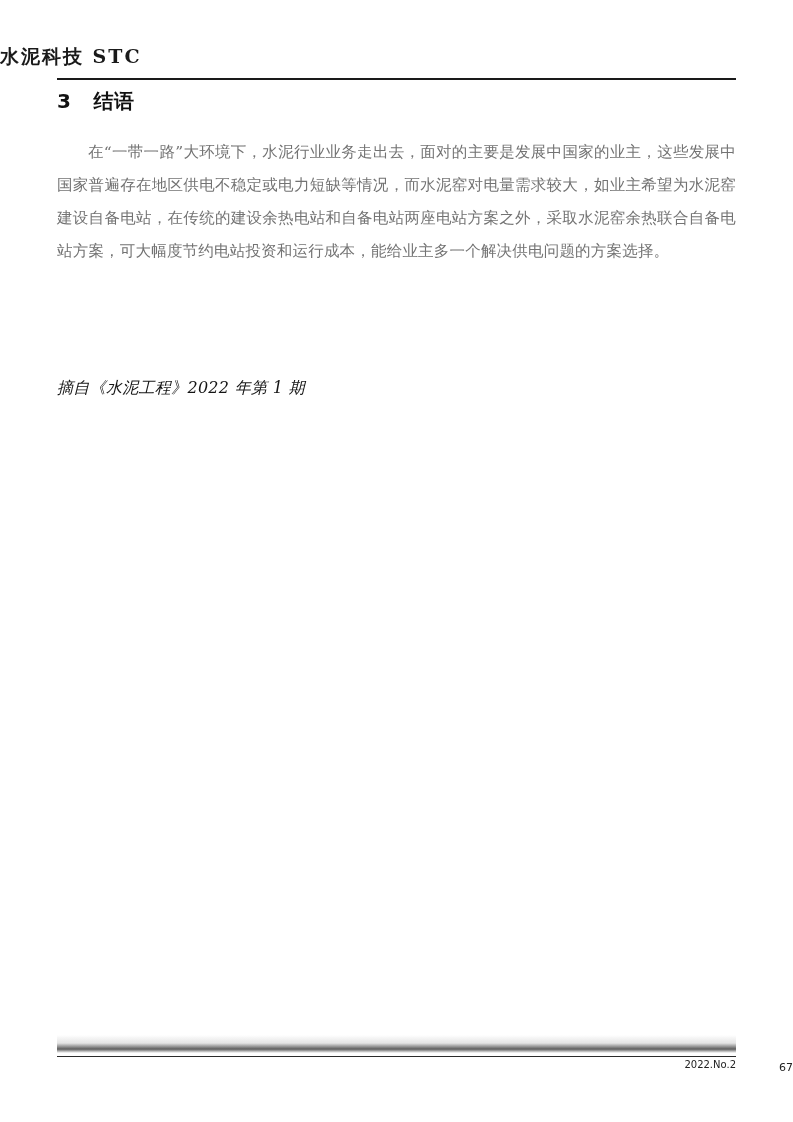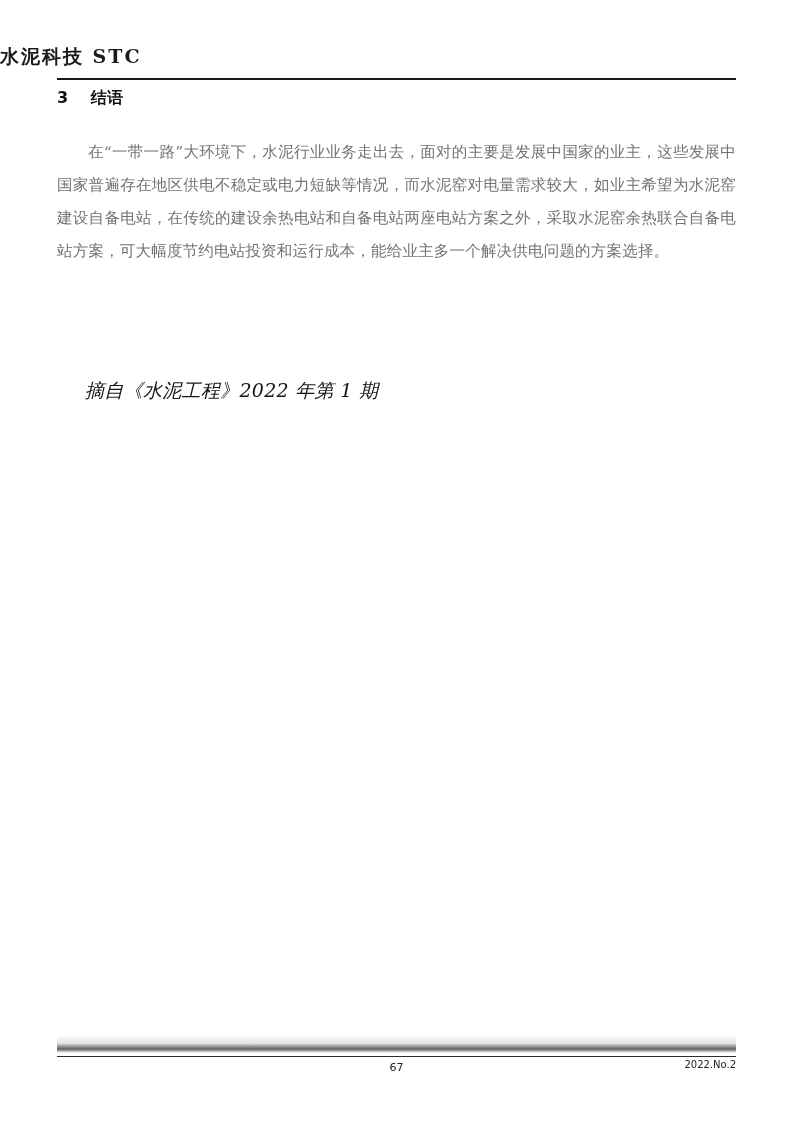--- a/index.html
+++ b/index.html
@@ -40,21 +40,21 @@
     height: 2px;
     background: #1a1a1a;
   }
 
   
   .section-heading {
     position: absolute;
     top: 88px;
     left: 57px;
     font-family: "DejaVu Sans", "Liberation Sans", sans-serif;
-    font-size: 16px;
+    font-size: 20px;
     font-weight: bold;
     color: #111;
     letter-spacing: 0.5px;
   }
   .section-heading .num {
     margin-right: 22px;
   }
 
   .body-text {
     position: absolute;
@@ -69,25 +69,24 @@
     text-indent: 2em;
     letter-spacing: 0.2px;
   }
 
   .source-note {
     position: absolute;
     top: 378px;
     left: 57px;
     width: 679px;
     font-family: "DejaVu Serif", "Liberation Serif", serif;
-    font-size: 19px;
+    font-size: 16px;
     font-style: italic;
     color: #141414;
     letter-spacing: 0.3px;
-    margin-left: 28px;
   }
 
   
   .footer-smudge {
     position: absolute;
     left: 57px;
     top: 1035px;
     width: 679px;
     height: 18px;
     background: linear-gradient(180deg, rgba(255,255,255,0) 0%, rgba(120,120,120,0.20) 45%, rgba(40,40,40,0.75) 78%, rgba(255,255,255,0) 100%);
@@ -99,21 +98,21 @@
     left: 57px;
     width: 679px;
     height: 1px;
     background: #2b2b2b;
   }
   .footer-page {
     position: absolute;
     top: 1061px;
     left: 0;
     width: 793px;
-    text-align: center;
+    text-align: right;
     font-family: "DejaVu Sans", "Liberation Sans", sans-serif;
     font-size: 11px;
     color: #222;
   }
   .footer-issue {
     position: absolute;
     top: 1059px;
     right: 57px;
     font-family: "DejaVu Sans", "Liberation Sans", sans-serif;
     font-size: 10px;

